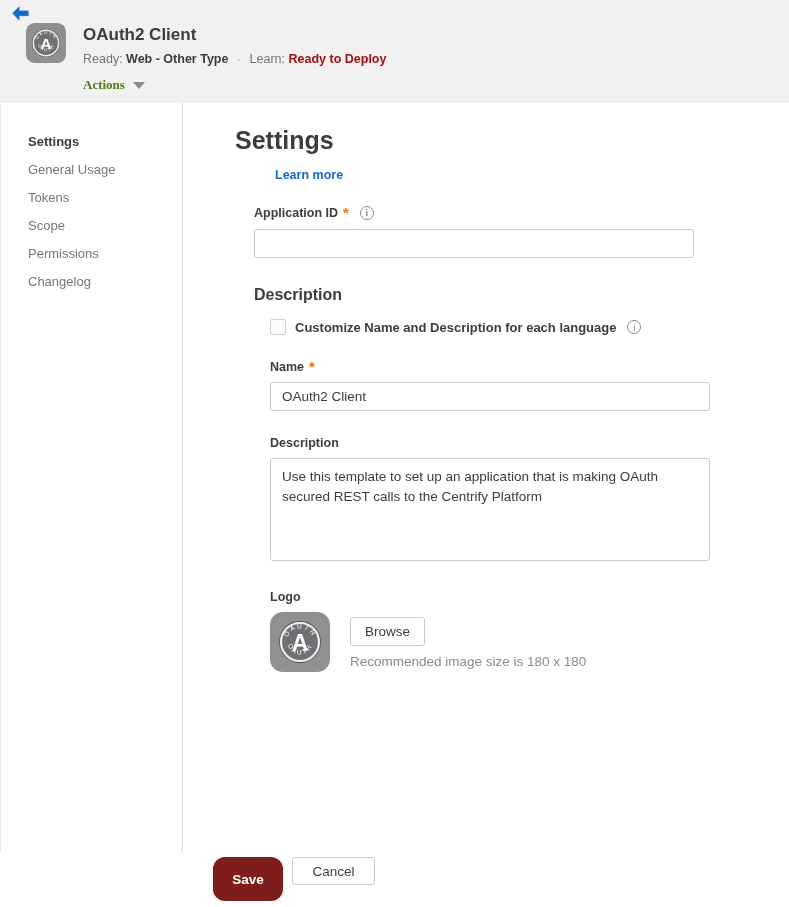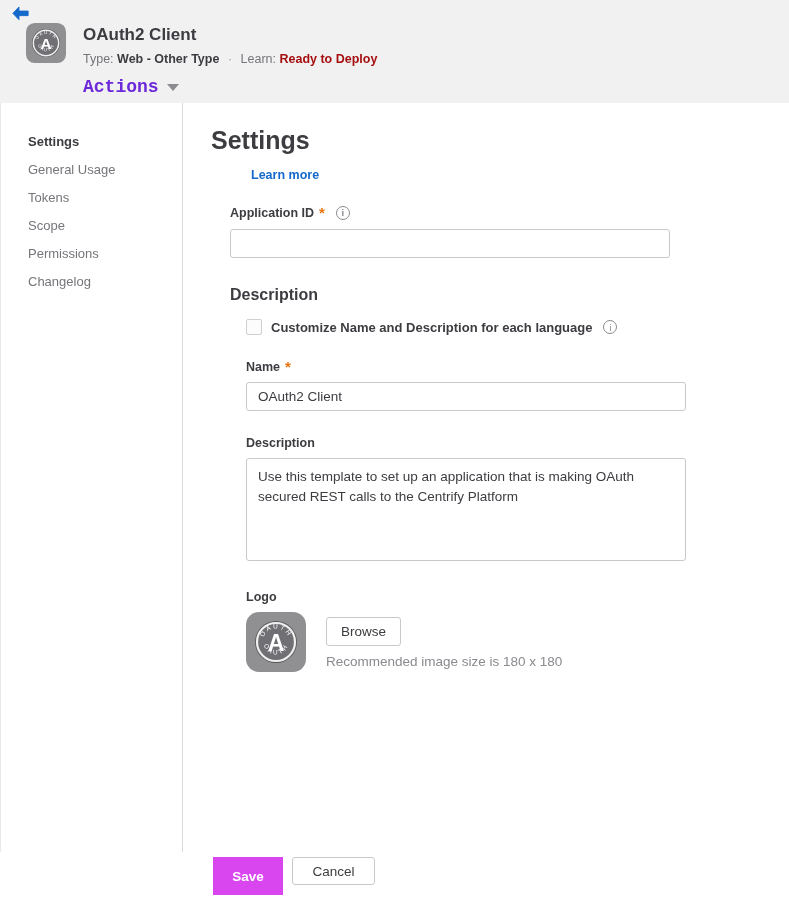--- a/index.html
+++ b/index.html
@@ -10,25 +10,25 @@
   
   .app-header { height:103px; background:#f1f1f2; position:relative; }
   .back-btn { position:absolute; left:11px; top:6px; width:18px; height:16px; background:none; border:none; cursor:pointer; padding:0; }
   .header-row { display:flex; padding:23px 0 0 26px; }
   .app-logo-wrap { width:40px; height:40px; margin-right:17px; flex:none; }
   .header-title { font-size:17px; font-weight:bold; color:#3c3c41; margin:2px 0 7px; }
   .meta-line { font-size:12.5px; color:#75757a; }
   .meta-line .strong { color:#3c3c41; font-weight:bold; }
   .meta-line .sep { margin:0 5px; color:#9a9a9e; }
   .meta-line .status-red { color:#a60f0f; font-weight:bold; }
-  .actions-link { margin-top:11px; display:inline-flex; align-items:center; gap:8px; border:none; background:none; cursor:pointer; color:#6d28d9; font-weight:bold; font-size:18px; font-family:Liberation Mono, monospace; padding:0; }
+  .actions-link { margin-top:11px; display:inline-flex; align-items:center; gap:8px; border:none; background:none; cursor:pointer; color:#4d7c0f; font-weight:bold; font-size:13px; font-family:Liberation Serif, serif; padding:0; }
   .caret-down { width:0; height:0; border-left:6px solid transparent; border-right:6px solid transparent; border-top:7px solid #8b8b90; }
 
   
-  .content { display:flex; height:749px; border-left:1px solid #e9e9eb; }
+  .content { display:flex; height:749px; border-left:1px solid #e9e9eb;gap:24px; }
   .sidebar { width:182px; flex:none; border-right:1px solid #d9d9db; padding-top:31px; }
   .side-item { display:block; width:100%; text-align:left; background:none; border:none; cursor:pointer; font-family:inherit; padding:0 0 0 27px; font-size:13px; line-height:16px; color:#75757a; margin-bottom:12px; }
   .side-item.active { color:#3c3c41; font-weight:bold; }
 
   .main { flex:1; padding:22px 0 0 28px; }
   .page-title { font-size:25px; font-weight:bold; color:#3c3c41; line-height:30px; margin-bottom:10px; }
   .learn-more { display:inline-block; font-size:12.5px; font-weight:bold; color:#1569cb; text-decoration:none; line-height:15px;margin-left:40px; }
 
   .indent1 { margin-left:19px; }
   .indent2 { margin-left:35px; }
@@ -48,21 +48,21 @@
   .field-block .label-row { margin-bottom:7px;margin-top:24px; }
   .textarea { width:440px; height:103px; border:1px solid #c9c9cb; border-radius:3px; padding:8px 11px; font-size:13.5px; line-height:1.45; color:#3c3c41; font-family:inherit; resize:none; background:#fff; }
 
   .logo-row { display:flex; align-items:flex-start; margin-top:6px; }
   .logo-preview { width:60px; height:60px; margin-right:20px; flex:none; }
   .browse-btn { height:29px; padding:0 14px; background:#fff; border:1px solid #c9c9cb; border-radius:3px; font-size:13.5px; color:#3c3c41; font-family:inherit; cursor:pointer; margin-top:5px; }
   .logo-hint { margin-top:8px; font-size:13.5px; color:#8a8a8f; }
 
   
   .footer-bar { margin:5px 0 0 213px; display:flex; gap:9px; }
-  .save-btn { width:70px; height:38px; background:#d946ef; border:none; border-radius:0; color:#ffffff; font-weight:bold; font-size:13.5px; font-family:inherit; cursor:default; }
+  .save-btn { width:70px; height:44px; background:#7f1d1d; border:none; border-radius:12px; color:#ffffff; font-weight:bold; font-size:13.5px; font-family:inherit; cursor:default; }
   .cancel-btn { width:83px; height:28px; background:#fff; border:1px solid #c9c9cb; border-radius:3px; color:#3c3c41; font-size:13.5px; font-family:inherit; cursor:pointer; }
 </style>
 </head>
 <body>
 
 <div class="page">
 
   <header class="app-header">
     <button class="back-btn" title="">
       <svg width="17" height="15" viewBox="0 0 20 17">
@@ -80,21 +80,21 @@
           <circle cx="30" cy="30" r="21" fill="#59595c"></circle>
           <circle cx="30" cy="30" r="19" fill="#707074" stroke="#efefef" stroke-width="2.2"></circle>
           <text x="30" y="38.5" text-anchor="middle" font-family="Liberation Sans, sans-serif" font-weight="bold" font-size="23" fill="#ffffff">A</text>
           <text font-size="6.5" fill="#ffffff" letter-spacing="2" font-family="Liberation Sans, sans-serif"><textPath href="#arcT1" startOffset="50%" text-anchor="middle">OAUTH</textPath></text>
           <text font-size="6.5" fill="#ffffff" letter-spacing="2" font-family="Liberation Sans, sans-serif"><textPath href="#arcB1" startOffset="50%" text-anchor="middle">OAUTH</textPath></text>
         </svg>
       </div>
       <div class="header-text">
         <div class="header-title">OAuth2 Client</div>
         <div class="meta-line">
-          <span>Type:</span>
+          <span>Ready:</span>
           <span class="strong">Web - Other Type</span>
           <span class="sep">·</span>
           <span>Learn:</span>
           <span class="status-red">Ready to Deploy</span>
         </div>
         <button class="actions-link">
           <span>Actions</span>
           <span class="caret-down"></span>
         </button>
       </div>

